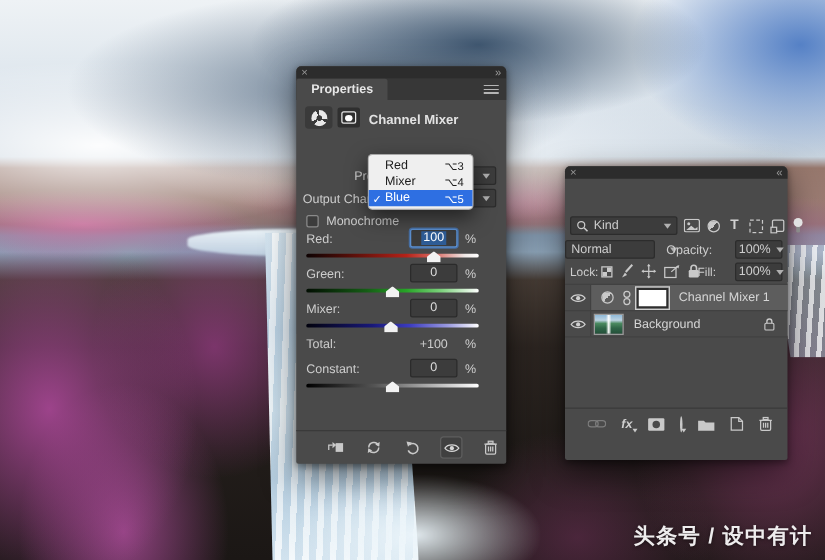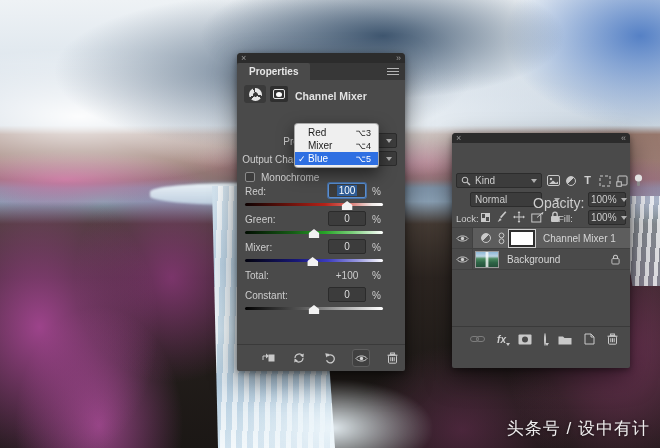--- a/index.html
+++ b/index.html
@@ -38,21 +38,21 @@
   .falls-crest { position:absolute; left:150px; top:183px; width:230px; height:22px;
     background:linear-gradient(180deg, rgba(240,248,252,.95), rgba(200,220,234,.8));
     border-radius:40%; filter:blur(1px); }
   .falls-right { position:absolute; left:614px; top:196px; width:46px; height:90px;
     background:repeating-linear-gradient(94deg, rgba(248,252,255,.85) 0 4px, rgba(190,214,230,.5) 4px 9px);
     filter:blur(.6px); clip-path:polygon(10% 0, 100% 0, 100% 100%, 40% 100%); }
   .foam-pool { position:absolute; left:232px; top:380px; width:200px; height:80px;
     background:radial-gradient(ellipse at 50% 60%, rgba(236,245,250,.95), rgba(236,245,250,0) 72%);
     filter:blur(1px); }
   #watermark { position:absolute; right:10px; bottom:8px; color:rgba(255,255,255,.92);
-    font-size:17px; font-weight:normal; letter-spacing:1px; text-shadow:0 1px 3px rgba(0,0,0,.55); }
+    font-size:17px; font-weight:bold; letter-spacing:1px; text-shadow:0 1px 3px rgba(0,0,0,.55); }
 
   
   .panel { position:absolute; background:#4a4a4a; border-radius:4px 4px 2px 2px;
     box-shadow:0 10px 26px rgba(0,0,0,.5), 0 2px 6px rgba(0,0,0,.4); color:#cfcfcf; font-size:10px; }
   .topbar { height:10px; background:#2c2c2c; border-radius:4px 4px 0 0;
     display:flex; justify-content:space-between; align-items:center; padding:0 4px;
     color:#9a9a9a; font-size:9px; line-height:9px; }
   .topbar .glyph { cursor:default; }
   .tabbar { height:17px; background:#373737; display:flex; position:relative; }
   .tab { background:#4a4a4a; color:#e6e6e6; font-weight:bold; font-size:10px;
@@ -336,25 +336,25 @@
             </svg>
         </span>
         <span class="fic">
           <svg class="ic" width="9" height="13" viewBox="0 0 9 13">
               <rect x="3" y="6" width="3" height="6" rx="1" fill="#8a8a8a"></rect>
               <circle cx="4.5" cy="4" r="3.6" fill="#e2e2e2"></circle>
             </svg>
         </span>
       </div>
 
-      <div class="select" style="position:absolute; top:49px; left:18px; width:72px;gap:43px;">
+      <div class="select" style="position:absolute; top:49px; left:0; width:72px;gap:43px;">
         <span>Normal</span>
         <span class="chev"></span>
       </div>
-      <div class="lbl" style="top:52px; left:81px; font-size:14px;">Opacity:</div>
+      <div class="lbl" style="top:52px; left:81px; font-size:10px;">Opacity:</div>
       <div class="select" style="position:absolute; top:49px; left:136px; width:38px; padding:0 2px;">
         <span>100%</span>
         <span class="chev"></span>
       </div>
 
       <div class="lbl" style="top:70px; left:4px; font-size:9.5px;">Lock:</div>
       <div class="rowline" style="top:68px; left:29px; gap:6px;">
         <span class="checker"></span>
         <span>
           <svg class="ic" width="11" height="12" viewBox="0 0 11 12">

